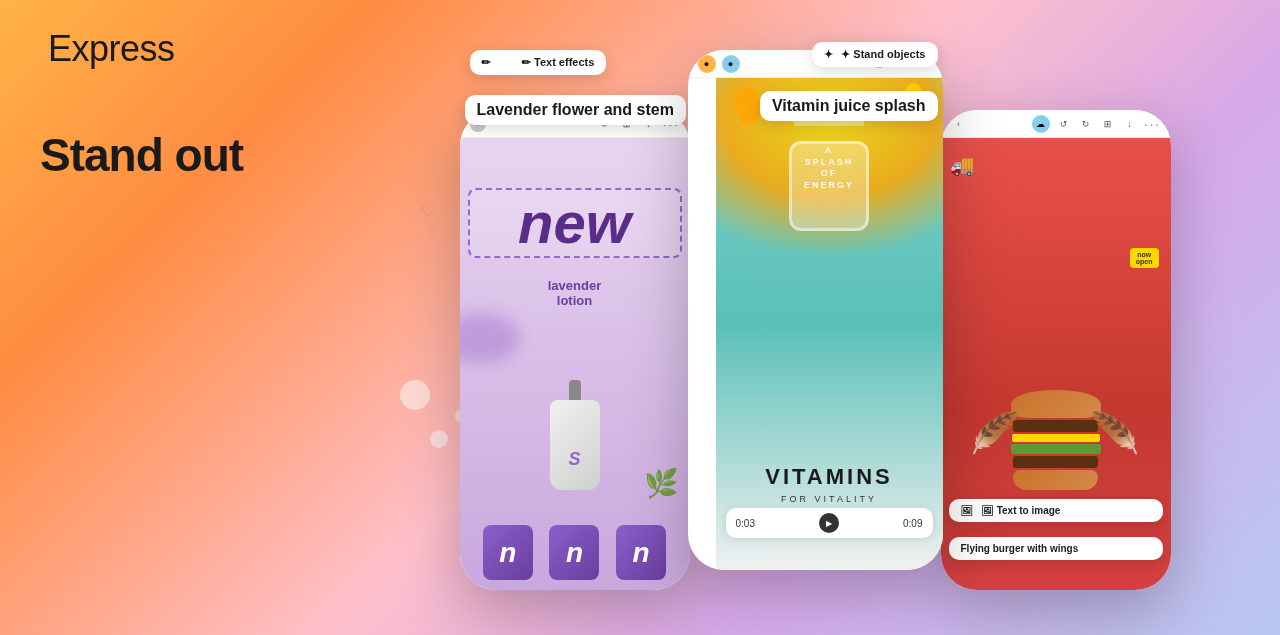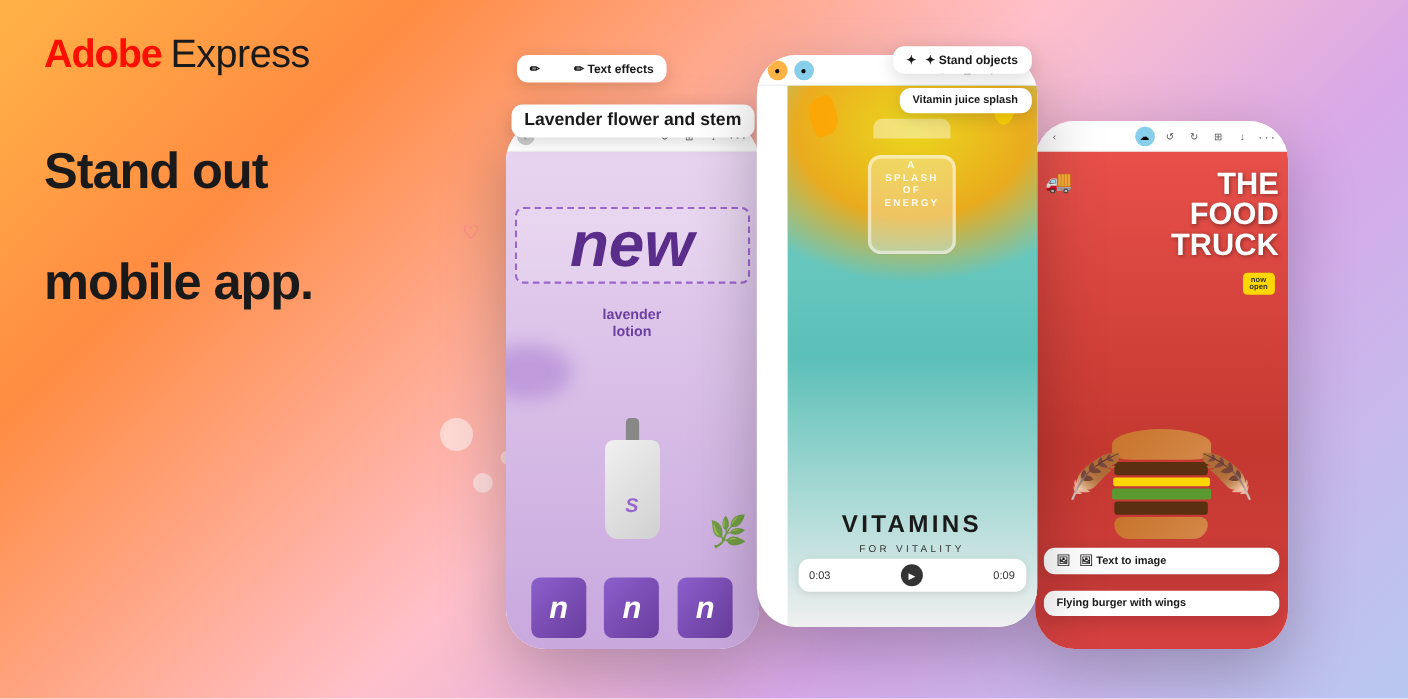--- a/index.html
+++ b/index.html
@@ -450,28 +450,26 @@
       margin-top: -30px;
     }
     .phone-outer-3 {
       z-index: 3;
     }
   </style>
 </head>
 <body>
 
 <div class="logo-area">
-  <span class="logo-adobe">Adobe</span>
   <span class="logo-express">Express</span>
 </div>
 
 <div class="tagline">
   <span>Stand out</span><br>
   <br>
-  <span>mobile app.</span>
 </div>
 
 <div class="deco-heart" style="top:200px; left:420px;">♡</div>
 <div class="deco-circle" style="top:380px; left:400px; width:30px; height:30px;"></div>
 <div class="deco-circle" style="top:430px; left:430px; width:18px; height:18px;"></div>
 <div class="deco-circle" style="top:410px; left:455px; width:12px; height:12px;"></div>
 <div class="deco-heart" style="top:150px; right:210px;">♡</div>
 <div class="deco-heart" style="top:190px; right:185px; font-size:12px;">♡</div>
 
 <div class="phones-wrapper">
@@ -532,21 +530,21 @@
   </div>
 
   <div class="phone-outer phone-outer-2">
 
     <div class="tooltip" style="position:absolute; top:-18px; right:5px; font-size:11px; z-index:20;">
       <span class="tooltip-with-icon">
         <span>✦</span>
         <span style="margin-left:3px;">✦ Stand objects</span>
       </span>
     </div>
-    <div class="tooltip" style="position:absolute; top:20px; right:5px; font-size:10px; z-index:20;">
+    <div class="tooltip" style="position:absolute; top:31px; right:5px; font-size:16px; z-index:20;">
       <span>Vitamin juice splash</span>
     </div>
 
     <div class="phone phone-2">
       <div class="phone-topbar">
         <div class="topbar-icons">
           <div style="width:18px;height:18px;background:#FFB347;border-radius:50%;font-size:9px;display:flex;align-items:center;justify-content:center;">●</div>
           <div style="width:18px;height:18px;background:#87CEEB;border-radius:50%;font-size:9px;display:flex;align-items:center;justify-content:center;">●</div>
         </div>
         <div class="topbar-icons">
@@ -593,25 +591,20 @@
           <div style="width:18px;height:18px;background:#87CEEB;border-radius:50%;font-size:9px;display:flex;align-items:center;justify-content:center;">☁</div>
           <div class="topbar-icon" style="background:transparent; color:#555;">↺</div>
           <div class="topbar-icon" style="background:transparent; color:#555;">↻</div>
           <div class="topbar-icon" style="background:transparent; color:#555;">⊞</div>
           <div class="topbar-icon" style="background:transparent; color:#555;">↓</div>
           <div class="topbar-dots">···</div>
         </div>
       </div>
       <div class="phone-3-content">
 
-        <div style="position:absolute; top:15px; right:8px; text-align:right;">
-          <div style="font-size:28px; font-weight:900; color:white; line-height:1; text-shadow:1px 1px 4px rgba(0,0,0,0.4);">THE</div>
-          <div style="font-size:28px; font-weight:900; color:white; line-height:1; text-shadow:1px 1px 4px rgba(0,0,0,0.4);">FOOD</div>
-          <div style="font-size:28px; font-weight:900; color:white; line-height:1; text-shadow:1px 1px 4px rgba(0,0,0,0.4);">TRUCK</div>
-        </div>
 
         <div style="position:absolute; top:15px; left:10px; font-size:20px;">🚚</div>
 
         <div style="position:absolute; top:110px; right:12px; background:#FFD700; color:#333; font-size:7px; font-weight:900; padding:3px 6px; border-radius:4px; text-align:center;">
           <span style="white-space:pre;">now
 open</span>
         </div>
 
         <div class="burger-visual">
           <div class="wings-left">🪶</div>

